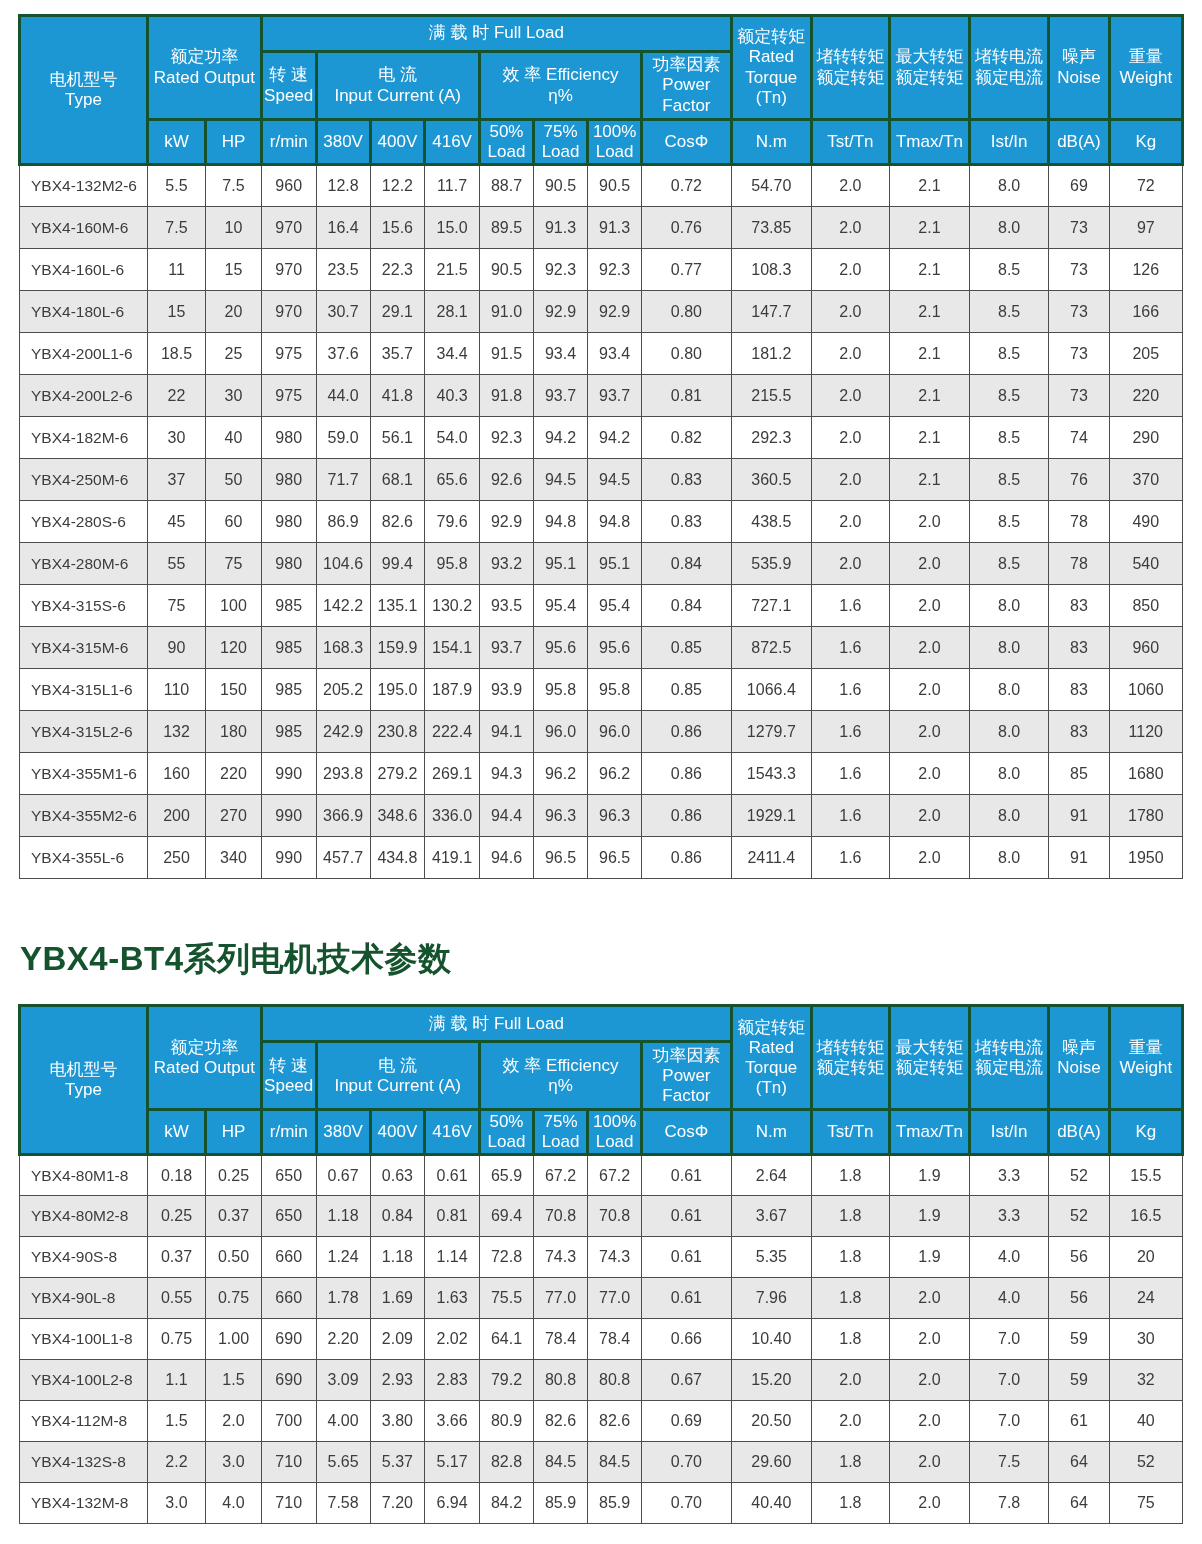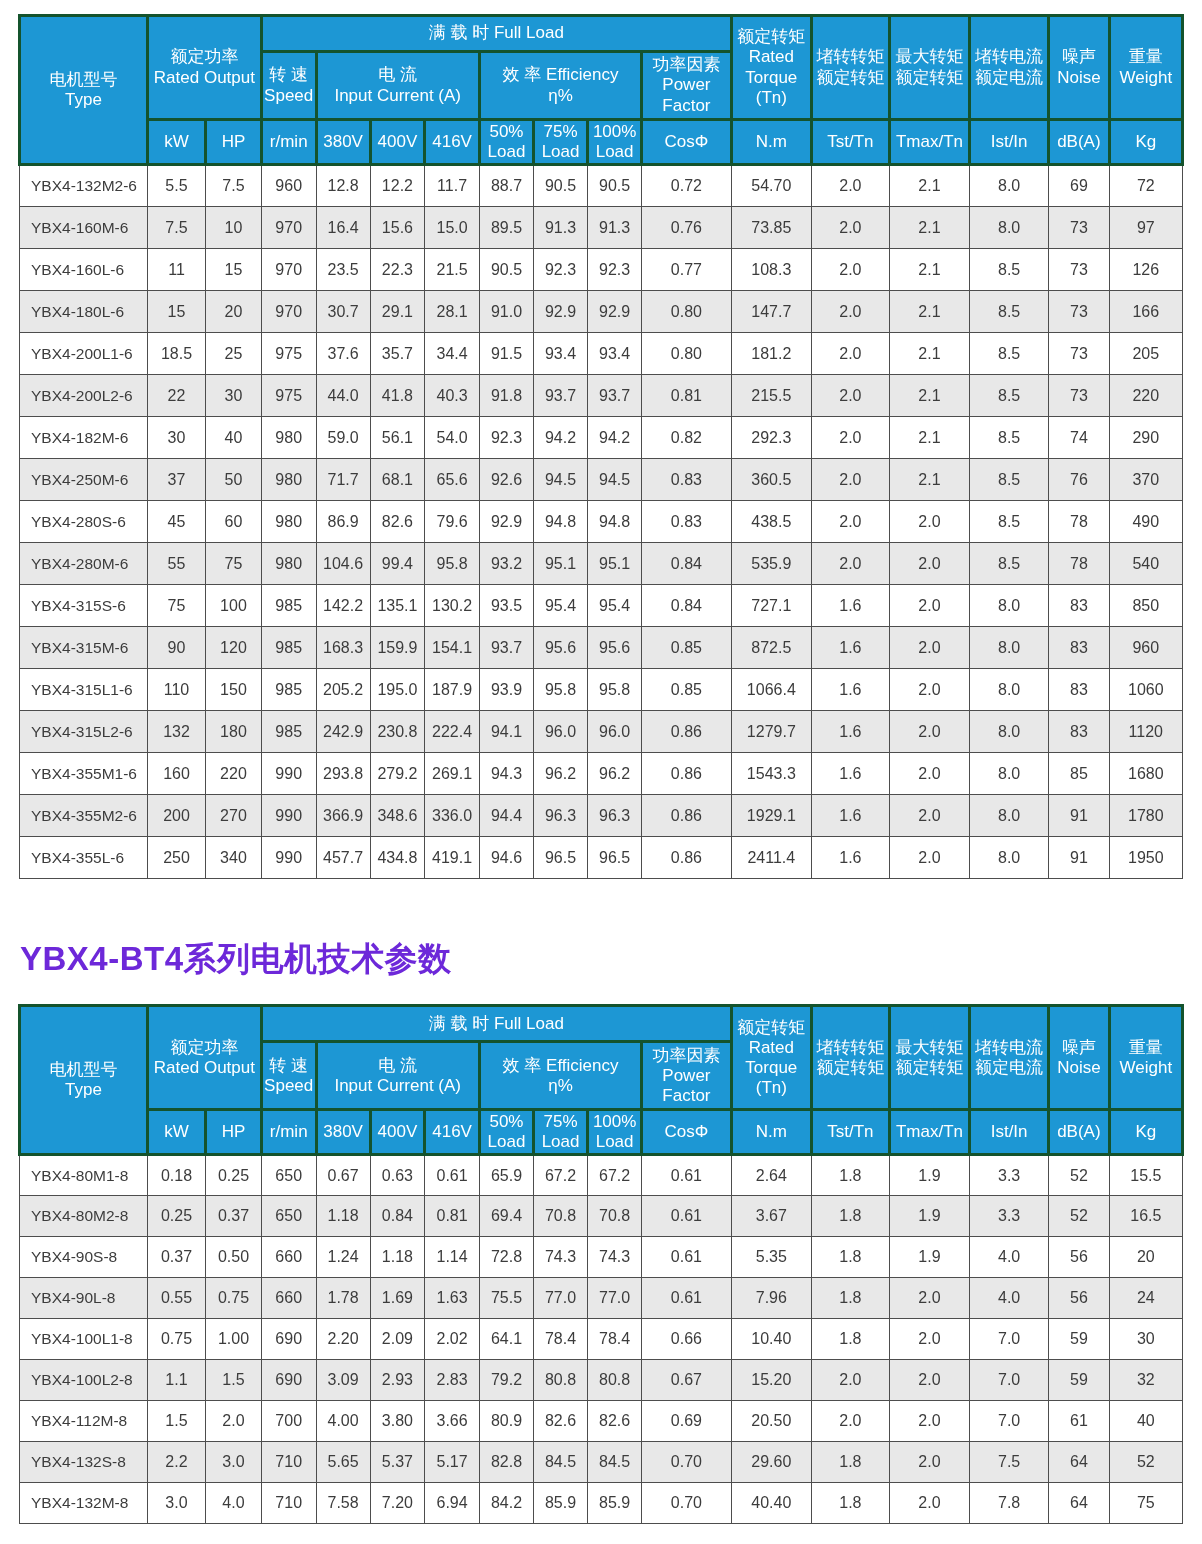--- a/index.html
+++ b/index.html
@@ -52,21 +52,21 @@
   table.motor-table.t8 tbody tr { height: 41px; }
   table.motor-table tbody tr:nth-child(even) { background: #e8e8e8; }
   table.motor-table tbody td:first-child {
     text-align: left;
     padding-left: 11px;
     font-size: 15.5px;
   }
   
   .section-head { margin: 62px 0 0 2px; }
   .section-title {
-    color: #6d28d9;
+    color: #14532d;
     font-size: 33px;
     font-weight: bold;
     letter-spacing: 0.5px;
     line-height: 1.1;
   }
   .section-subtitle {
     color: #2e2e2e;
     font-size: 22px;
     margin-top: 9px;
     letter-spacing: 0.5px;

